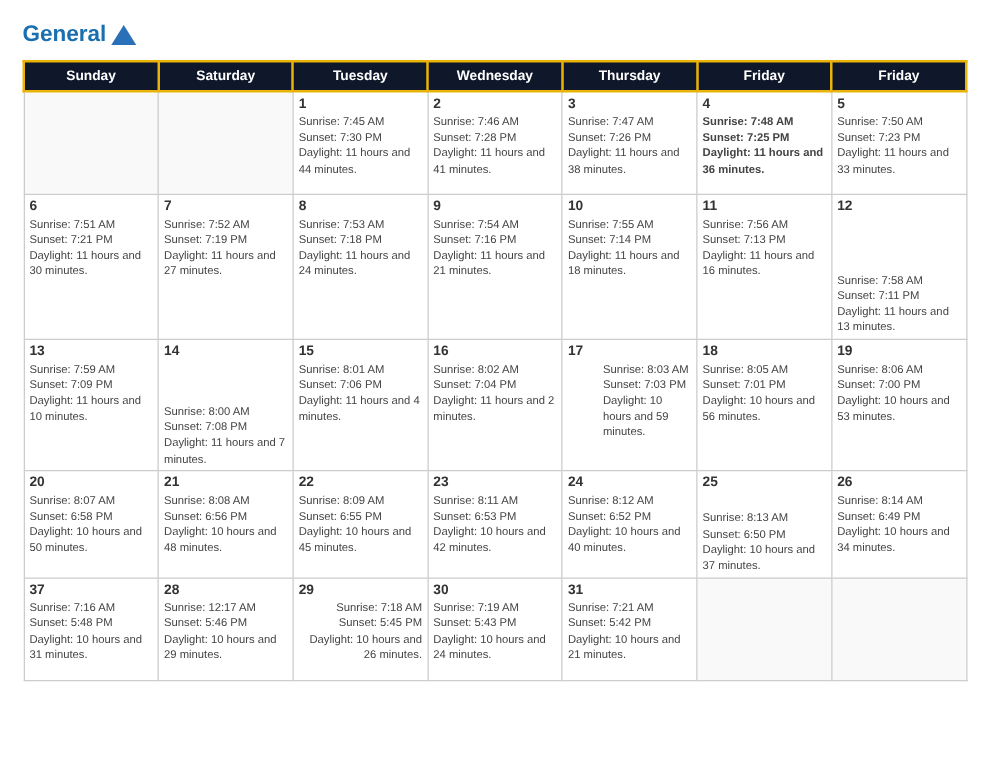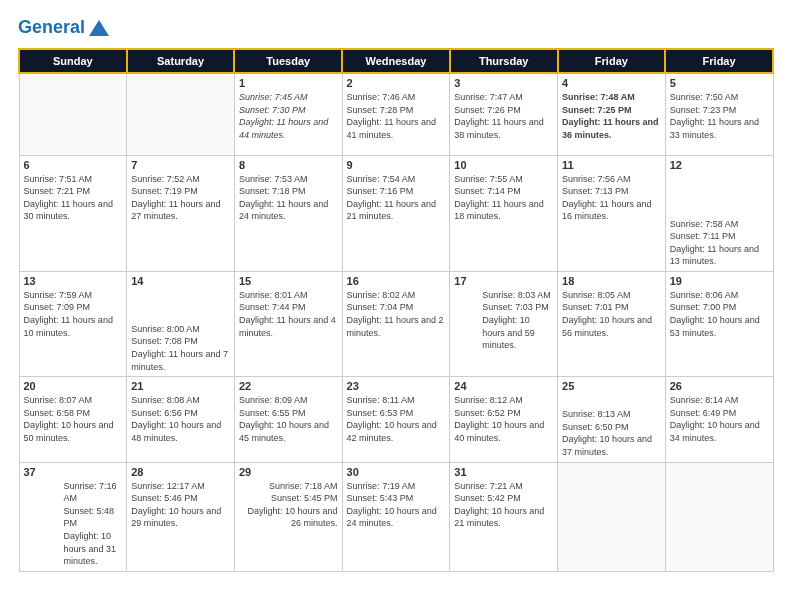--- a/index.html
+++ b/index.html
@@ -131,21 +131,21 @@
           <th>Friday</th>
           <th>Friday</th>
         </tr>
     </thead>
     <tbody id="cal-body">
     <tr>
           <td class="empty"></td>
           <td class="empty"></td>
           <td>
             <span class="day-number">1</span>
-            <div class="day-info" style="white-space: pre-line; font-style: italic;">Sunrise: 7:45 AM
+            <div class="day-info" style="white-space: pre-line;">Sunrise: 7:45 AM
 Sunset: 7:30 PM
 Daylight: 11 hours and 44 minutes.</div>
           </td>
           <td>
             <span class="day-number">2</span>
             <div class="day-info" style="white-space: pre-line;">Sunrise: 7:46 AM
 Sunset: 7:28 PM
 Daylight: 11 hours and 41 minutes.</div>
           </td>
           <td>
@@ -220,21 +220,21 @@
           </td>
           <td>
             <span class="day-number">14</span>
             <div class="day-info" style="white-space: pre-line; margin-top: 36px;">Sunrise: 8:00 AM
 Sunset: 7:08 PM
 Daylight: 11 hours and 7 minutes.</div>
           </td>
           <td>
             <span class="day-number">15</span>
             <div class="day-info" style="white-space: pre-line;">Sunrise: 8:01 AM
-Sunset: 7:44 PM
+Sunset: 7:06 PM
 Daylight: 11 hours and 4 minutes.</div>
           </td>
           <td>
             <span class="day-number">16</span>
             <div class="day-info" style="white-space: pre-line;">Sunrise: 8:02 AM
 Sunset: 7:04 PM
 Daylight: 11 hours and 2 minutes.</div>
           </td>
           <td>
             <span class="day-number">17</span>
@@ -295,21 +295,21 @@
           <td>
             <span class="day-number">26</span>
             <div class="day-info" style="white-space: pre-line;">Sunrise: 8:14 AM
 Sunset: 6:49 PM
 Daylight: 10 hours and 34 minutes.</div>
           </td>
         </tr>
         <tr>
           <td>
             <span class="day-number">37</span>
-            <div class="day-info" style="white-space: pre-line; margin-left: 40px;">Sunrise: 7:16 AM
+            <div class="day-info" style="white-space: pre-line;">Sunrise: 7:16 AM
 Sunset: 5:48 PM
 Daylight: 10 hours and 31 minutes.</div>
           </td>
           <td>
             <span class="day-number">28</span>
             <div class="day-info" style="white-space: pre-line;">Sunrise: 12:17 AM
 Sunset: 5:46 PM
 Daylight: 10 hours and 29 minutes.</div>
           </td>
           <td>

